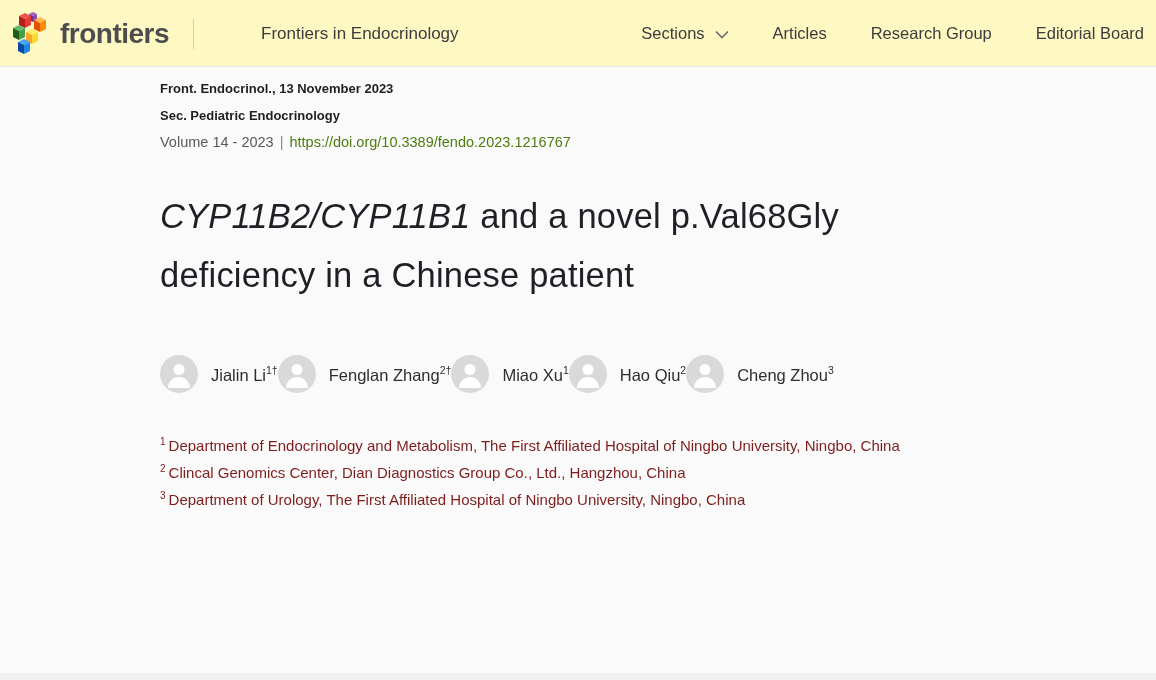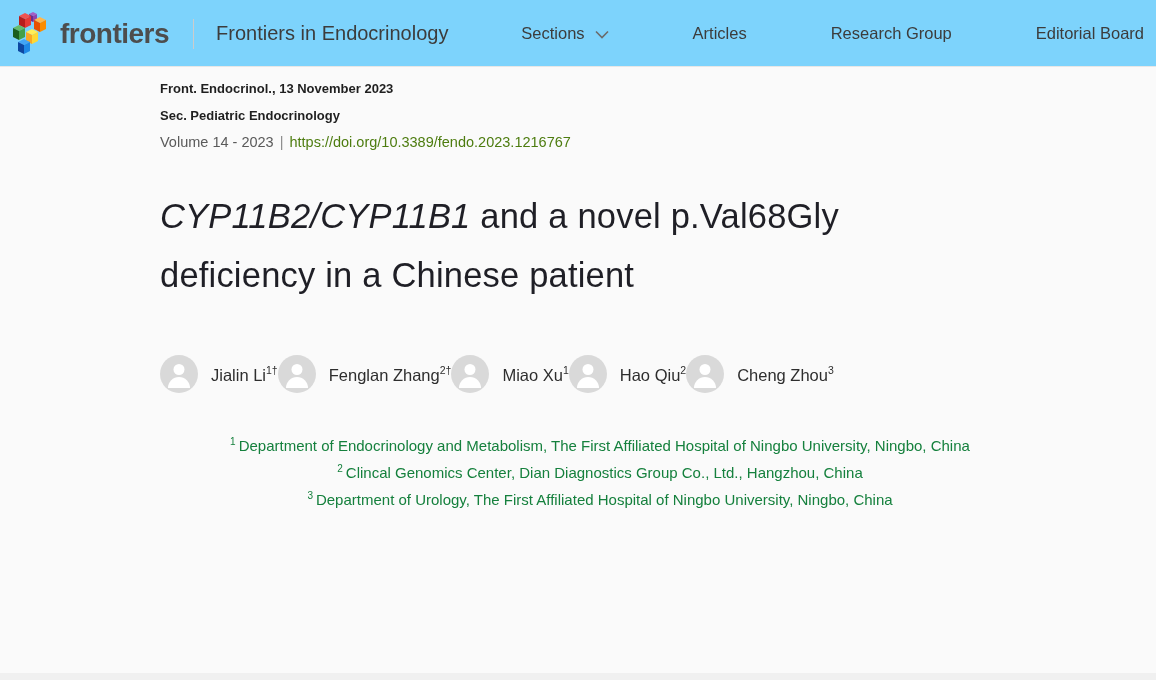--- a/index.html
+++ b/index.html
@@ -7,49 +7,48 @@
     width: 1156px; height: 680px;
     overflow: hidden;
     background: #fafafa;
     font-family: "Liberation Sans", "DejaVu Sans", sans-serif;
     color: #262626;
   }
   
   .header {
     position: relative;
     height: 67px;
-    background: #7dd3fc;
+    background: #fef9c3;
     border-bottom: 1px solid #e7e7e7;
     display: flex;
     align-items: center;
     padding: 1px 10px 0 12px;
   }
   .brand-group { display: flex; align-items: center; }
   .logo-svg { width: 40px; height: 46px; margin-right: 8px; }
   .wordmark {
     font-size: 28px;
     font-weight: 700;
     color: #4d4d4d;
     letter-spacing: -0.5px;
     cursor: pointer;
   }
   .brand-divider {
     width: 1px; height: 30px;
     background: #cccccc;
     margin: 0 22px 0 24px;
   }
-  .journal-name { font-size: 20px; color: #3c3c3c; cursor: pointer; }
+  .journal-name { font-size: 17px; color: #3c3c3c; cursor: pointer; margin-left: 45px; }
   .nav { margin-left: auto; display: flex; align-items: center; gap: 44px; padding-right: 2px; }
   .nav-item {
     font-size: 16.5px;
     color: #3c3c3c;
     cursor: pointer;
     display: flex; align-items: center; gap: 10px;
     white-space: nowrap;
-    margin-left: 40px;
   }
   .chevron-svg { width: 14px; height: 9px; margin-top: 2px; }
 
   
   .content { padding: 8px 0 0 160px; width: 1040px; }
   .meta-line { font-size: 13px; font-weight: 700; color: #1f1f1f; line-height: 27px; }
   .meta-sub { font-size: 14.5px; color: #5a5a5a; line-height: 27px; font-weight: 400; }
   .meta-sub .sep { margin: 0 6px; color: #8a8a8a; }
   .doi-link { color: #4d7c0f; text-decoration: none; cursor: pointer; }
 
@@ -74,21 +73,21 @@
     background: #d9d9d9;
     overflow: hidden;
     flex: 0 0 38px;
     position: relative;
   }
   .avatar svg { position: absolute; left: 0; top: 0; }
   .author-name { margin-left: 13px; font-size: 16.5px; color: #2e2e2e; white-space: nowrap; }
   .author-name sup { font-size: 10.5px; }
 
   .affil-block { margin-top: 37px; }
-  .affil-line { font-size: 15px; color: #15803d; line-height: 23px; white-space: nowrap; text-align: center; }
+  .affil-line { font-size: 15px; color: #7f1d1d; line-height: 23px; white-space: nowrap; }
   .affil-line sup { font-size: 10px; margin-right: 3px; }
 
   .bottom-strip {
     position: absolute;
     left: 0; bottom: 0;
     width: 1156px; height: 7px;
     background: #f0f0f0;
   }
 </style>
 </head>

